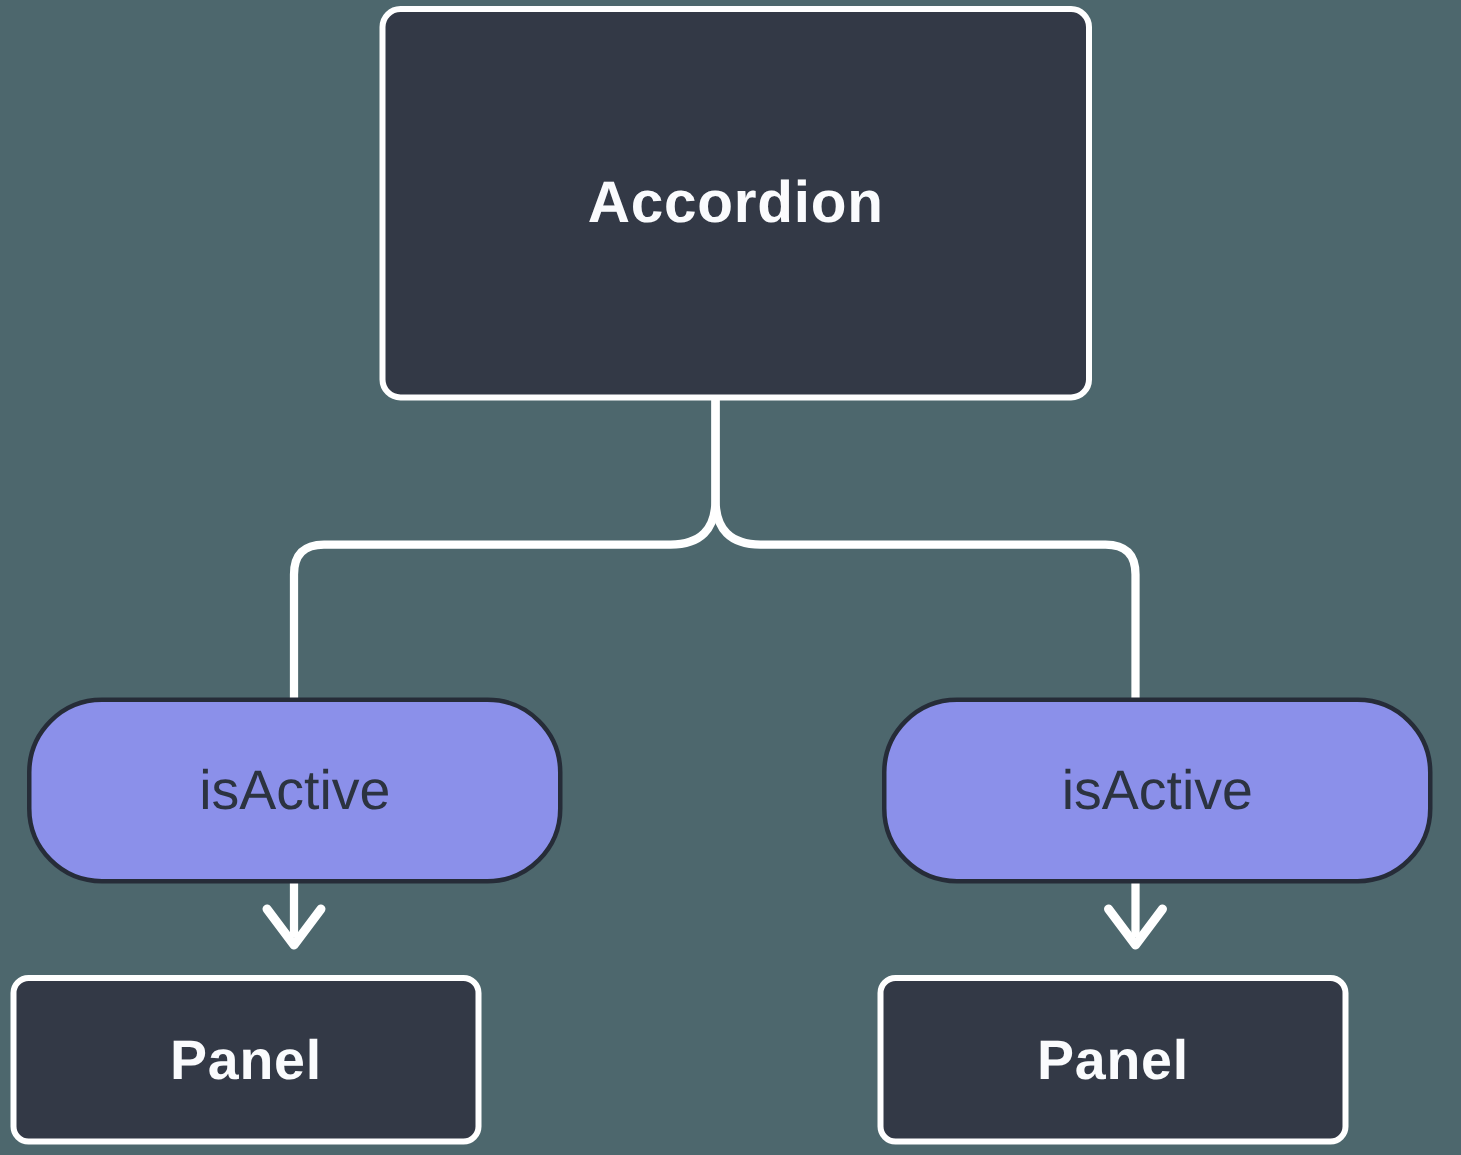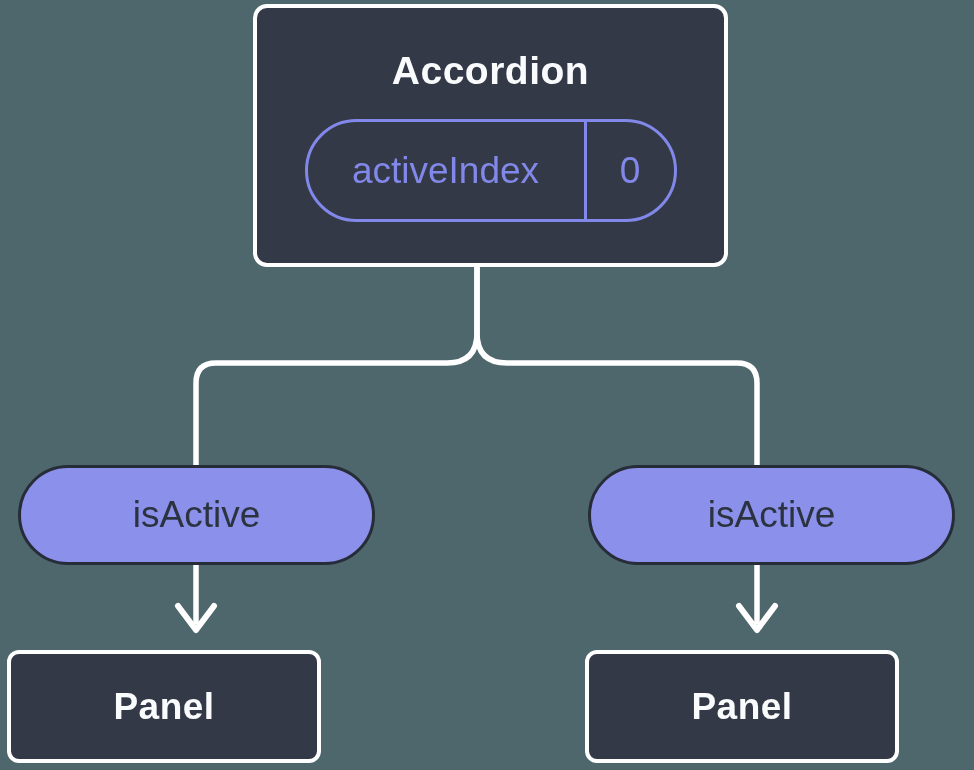--- a/index.html
+++ b/index.html
@@ -61,21 +61,21 @@
     font-size: 37px;
     font-weight: 400;
   }
   .state-pill .cell.key { flex: 1; }
   .state-pill .cell.value {
     width: 90px;
     border-left: 3px solid var(--accent-purple, #8288e9);
   }
   .prop-pill {
     position: absolute;
-    height: 100px;
+    height: 124px;
     background: var(--pill-fill, #8b90ea);
     border: 3px solid var(--pill-border, #262c38);
     border-radius: 50px;
     display: flex; align-items: stretch;
     overflow: hidden;
     z-index: 3;
   }
   .prop-pill .cell {
     display: flex; align-items: center; justify-content: center;
     color: var(--pill-text, #2c3340);
@@ -107,24 +107,20 @@
 
     <path d="M 477 262 L 477 333 Q 477 363 507 363 L 737 363 Q 757 363 757 383 L 757 622" stroke="var(--line, #ffffff)" stroke-width="5.5" stroke-linecap="round" stroke-linejoin="round"></path>
 
     <path d="M 178 606 L 196 630 L 214 606" stroke="var(--line, #ffffff)" stroke-width="6" stroke-linecap="round" stroke-linejoin="round"></path>
 
     <path d="M 739 606 L 757 630 L 775 606" stroke="var(--line, #ffffff)" stroke-width="6" stroke-linecap="round" stroke-linejoin="round"></path>
   </svg>
 
   <div class="node root">
     <div class="node-title">Accordion</div>
-    <div class="state-pill">
-      <div class="cell key">activeIndex</div>
-      <div class="cell value">0</div>
-    </div>
   </div>
 
   <div class="prop-pill left">
     <div class="cell key">isActive</div>
   </div>
 
   <div class="prop-pill right">
     <div class="cell key">isActive</div>
   </div>
 

